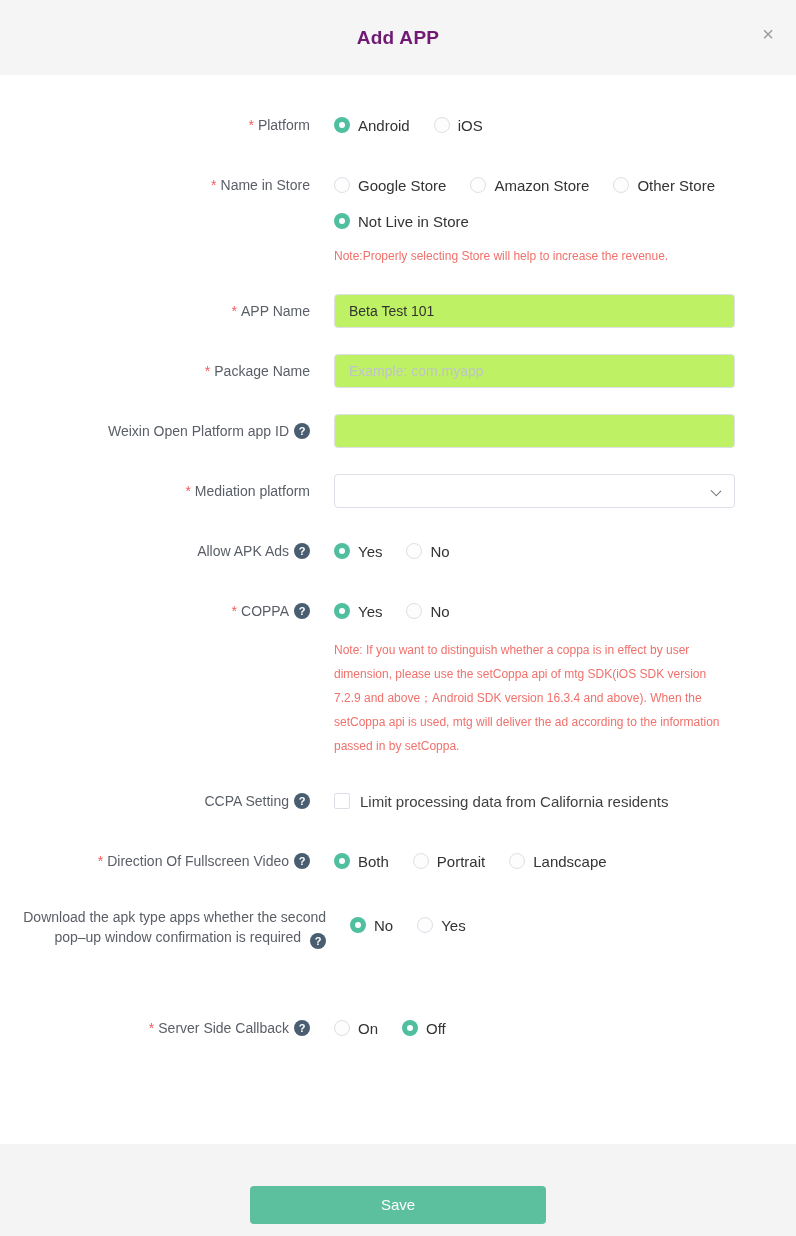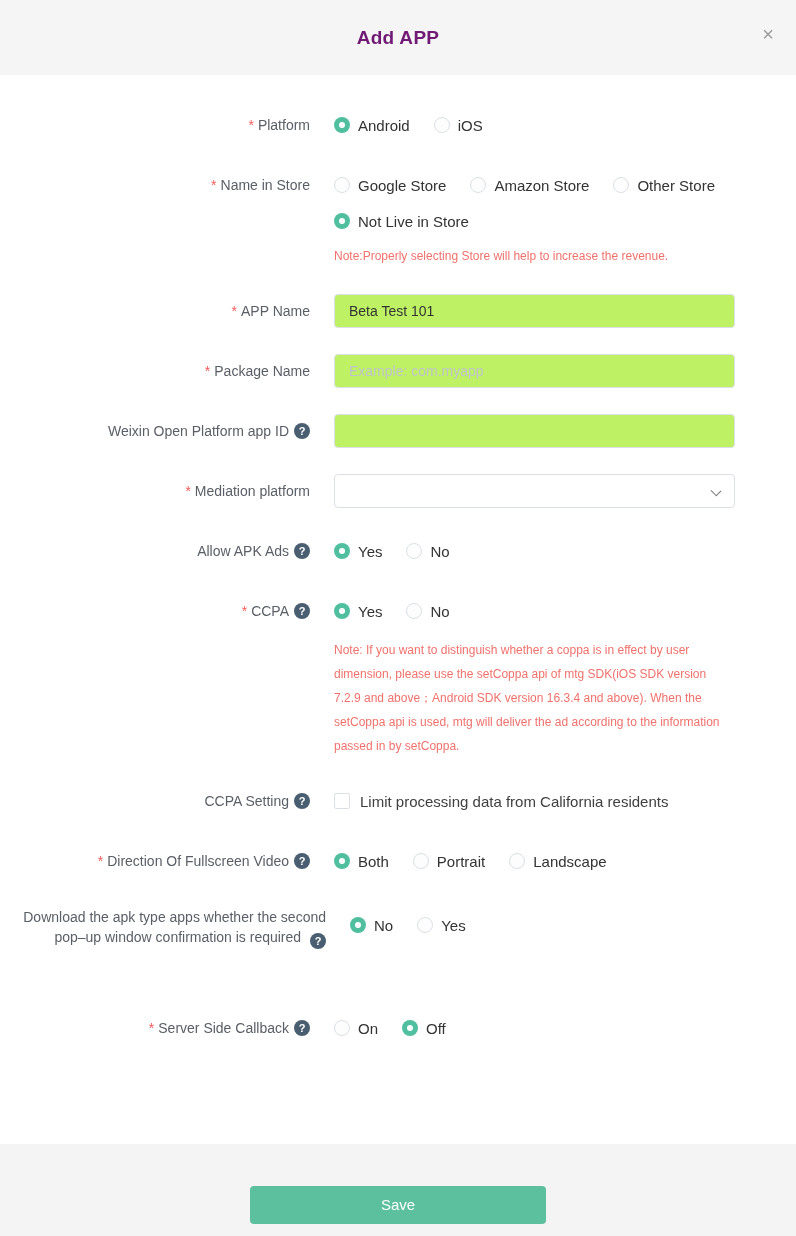--- a/index.html
+++ b/index.html
@@ -350,21 +350,21 @@
         <label class="radio">
           <span class="rb"></span>
           <span class="rb-label">No</span>
         </label>
       </div>
     </div>
 
     <div class="row">
       <div class="label">
         <span class="req">*</span>
-        <span>CCPA</span>
+        <span>COPPA</span>
         <span class="help">?</span>
       </div>
       <div class="control stacked">
         <div class="radio-line">
           <label class="radio">
             <span class="rb checked"></span>
             <span class="rb-label">Yes</span>
           </label>
           <label class="radio">
             <span class="rb"></span>

